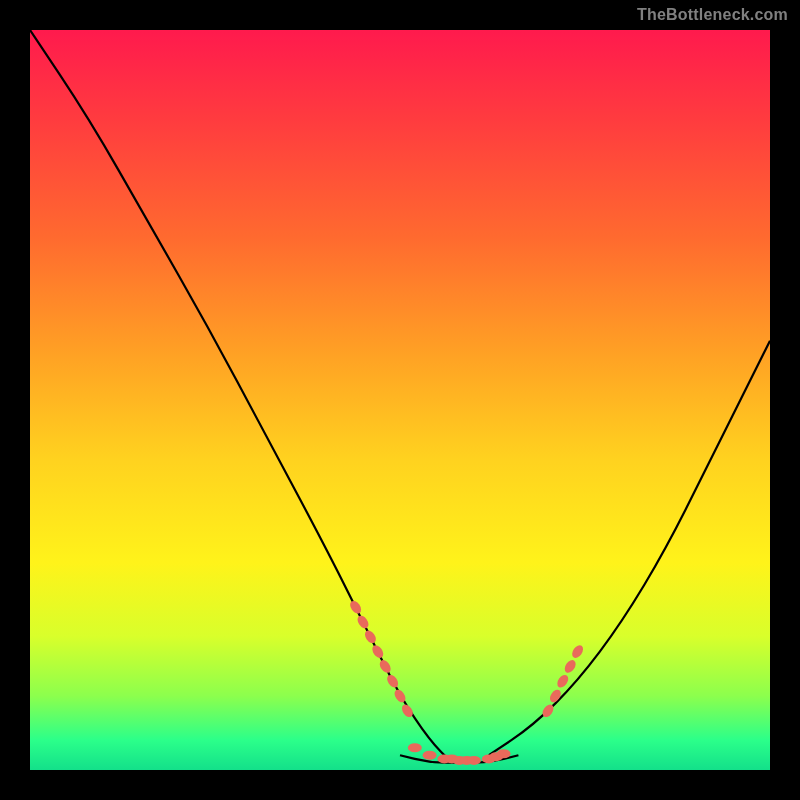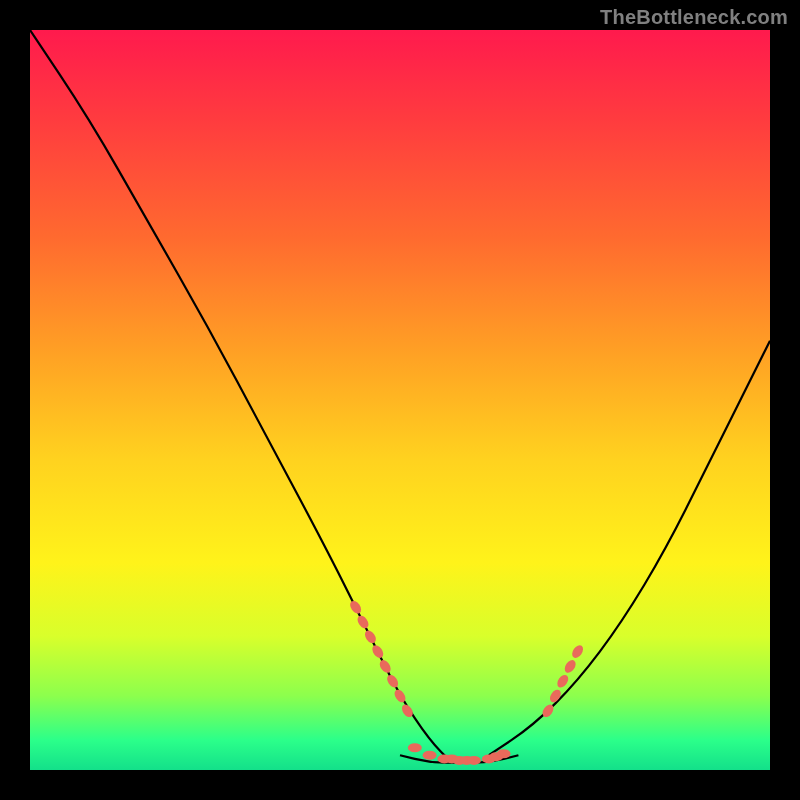--- a/index.html
+++ b/index.html
@@ -15,21 +15,21 @@
     position: relative;
     width: 800px;
     height: 800px;
     background: #000;
   }
   .watermark {
     position: absolute;
     top: 6px;
     right: 12px;
     color: #808080;
-    font-size: 20px;
+    font-size: 16px;
     font-weight: 600;
     letter-spacing: 0.2px;
     z-index: 5;
   }
   .plot {
     position: absolute;
     left: 30px;
     top: 30px;
     width: 740px;
     height: 740px;

